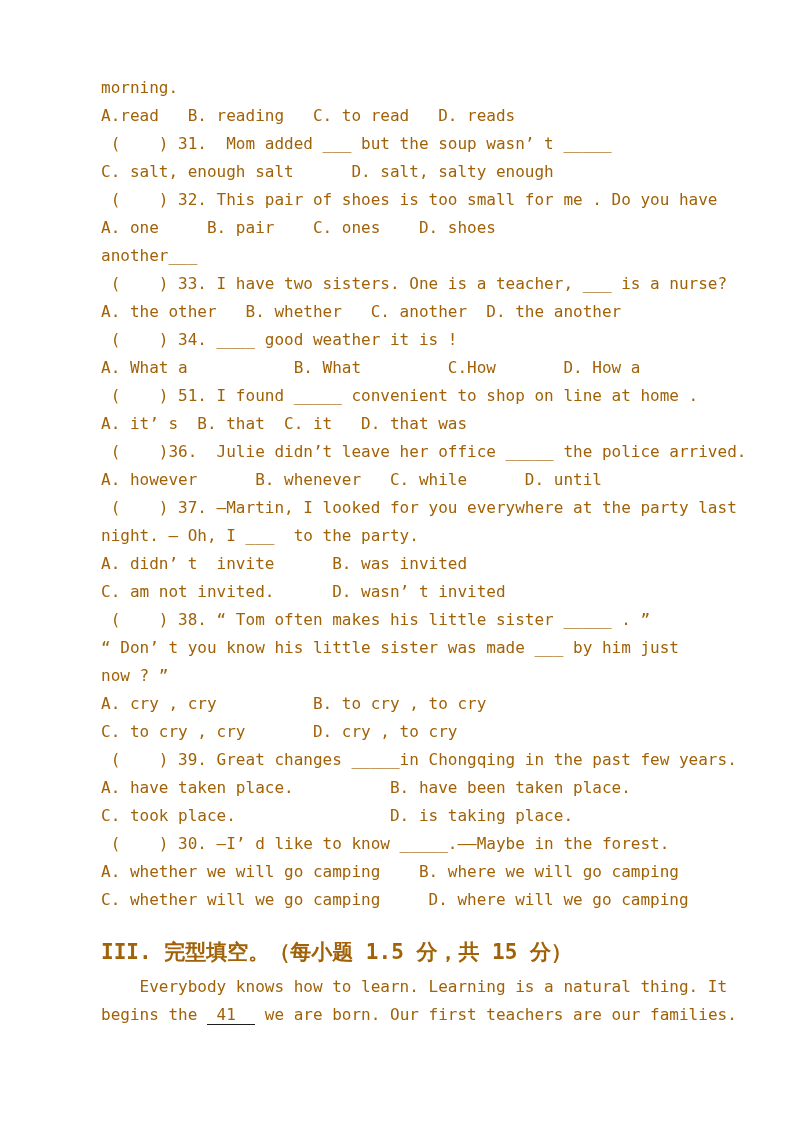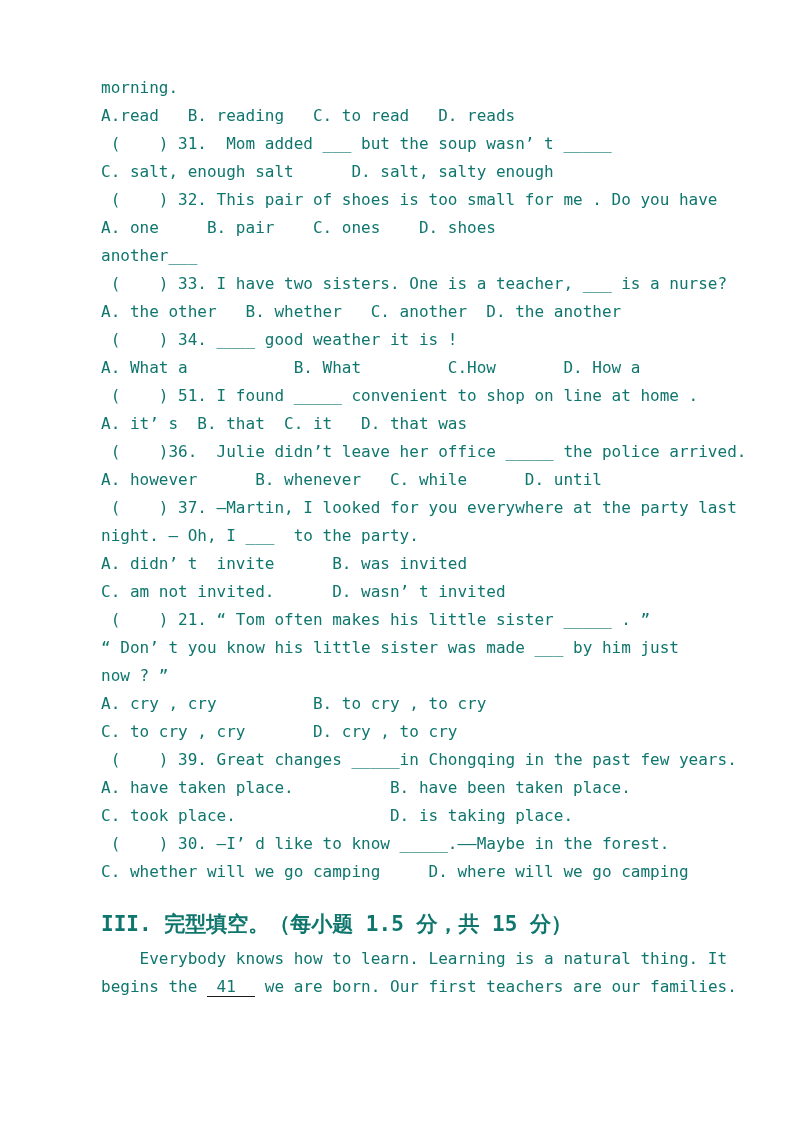--- a/index.html
+++ b/index.html
@@ -5,21 +5,21 @@
   html, body {
     margin: 0;
     padding: 0;
     background: #ffffff;
   }
   .page {
     position: relative;
     width: 793px;
     height: 1122px;
     background: #ffffff;
-    color: #0f766e;
+    color: #a16207;
     overflow: hidden;
     font-family: "DejaVu Sans Mono", "Liberation Mono", monospace;
   }
   .doc {
     position: absolute;
     left: 101px;
     top: 74px;
     width: 660px;
   }
   .line {
@@ -64,29 +64,30 @@
     <div class="line"> (    ) 34. ____ good weather it is !</div>
     <div class="line">A. What a           B. What         C.How       D. How a</div>
     <div class="line"> (    ) 51. I found _____ convenient to shop on line at home .</div>
     <div class="line">A. it’ s  B. that  C. it   D. that was</div>
     <div class="line"> (    )36.  Julie didn’t leave her office _____ the police arrived.</div>
     <div class="line">A. however      B. whenever   C. while      D. until</div>
     <div class="line"> (    ) 37. —Martin, I looked for you everywhere at the party last</div>
     <div class="line">night. — Oh, I ___  to the party.</div>
     <div class="line">A. didn’ t  invite      B. was invited</div>
     <div class="line">C. am not invited.      D. wasn’ t invited</div>
-    <div class="line"> (    ) 21. “ Tom often makes his little sister _____ . ”</div>
+    <div class="line"> (    ) 38. “ Tom often makes his little sister _____ . ”</div>
     <div class="line">“ Don’ t you know his little sister was made ___ by him just</div>
     <div class="line">now ? ”</div>
     <div class="line">A. cry , cry          B. to cry , to cry</div>
     <div class="line">C. to cry , cry       D. cry , to cry</div>
     <div class="line"> (    ) 39. Great changes _____in Chongqing in the past few years.</div>
     <div class="line">A. have taken place.          B. have been taken place.</div>
     <div class="line">C. took place.                D. is taking place.</div>
     <div class="line"> (    ) 30. —I’ d like to know _____.——Maybe in the forest.</div>
+    <div class="line">A. whether we will go camping    B. where we will go camping</div>
     <div class="line">C. whether will we go camping     D. where will we go camping</div>
 
     <div class="cloze-heading">III. 完型填空。（每小题 1.5 分，共 15 分）</div>
 
     <div class="para-line">    Everybody knows how to learn. Learning is a natural thing. It</div>
     <div class="para-line"><span>begins the </span><span class="blank-underlined"> 41  </span><span> we are born. Our first teachers are our families.</span></div>
 
   </div>
 </div>
 

